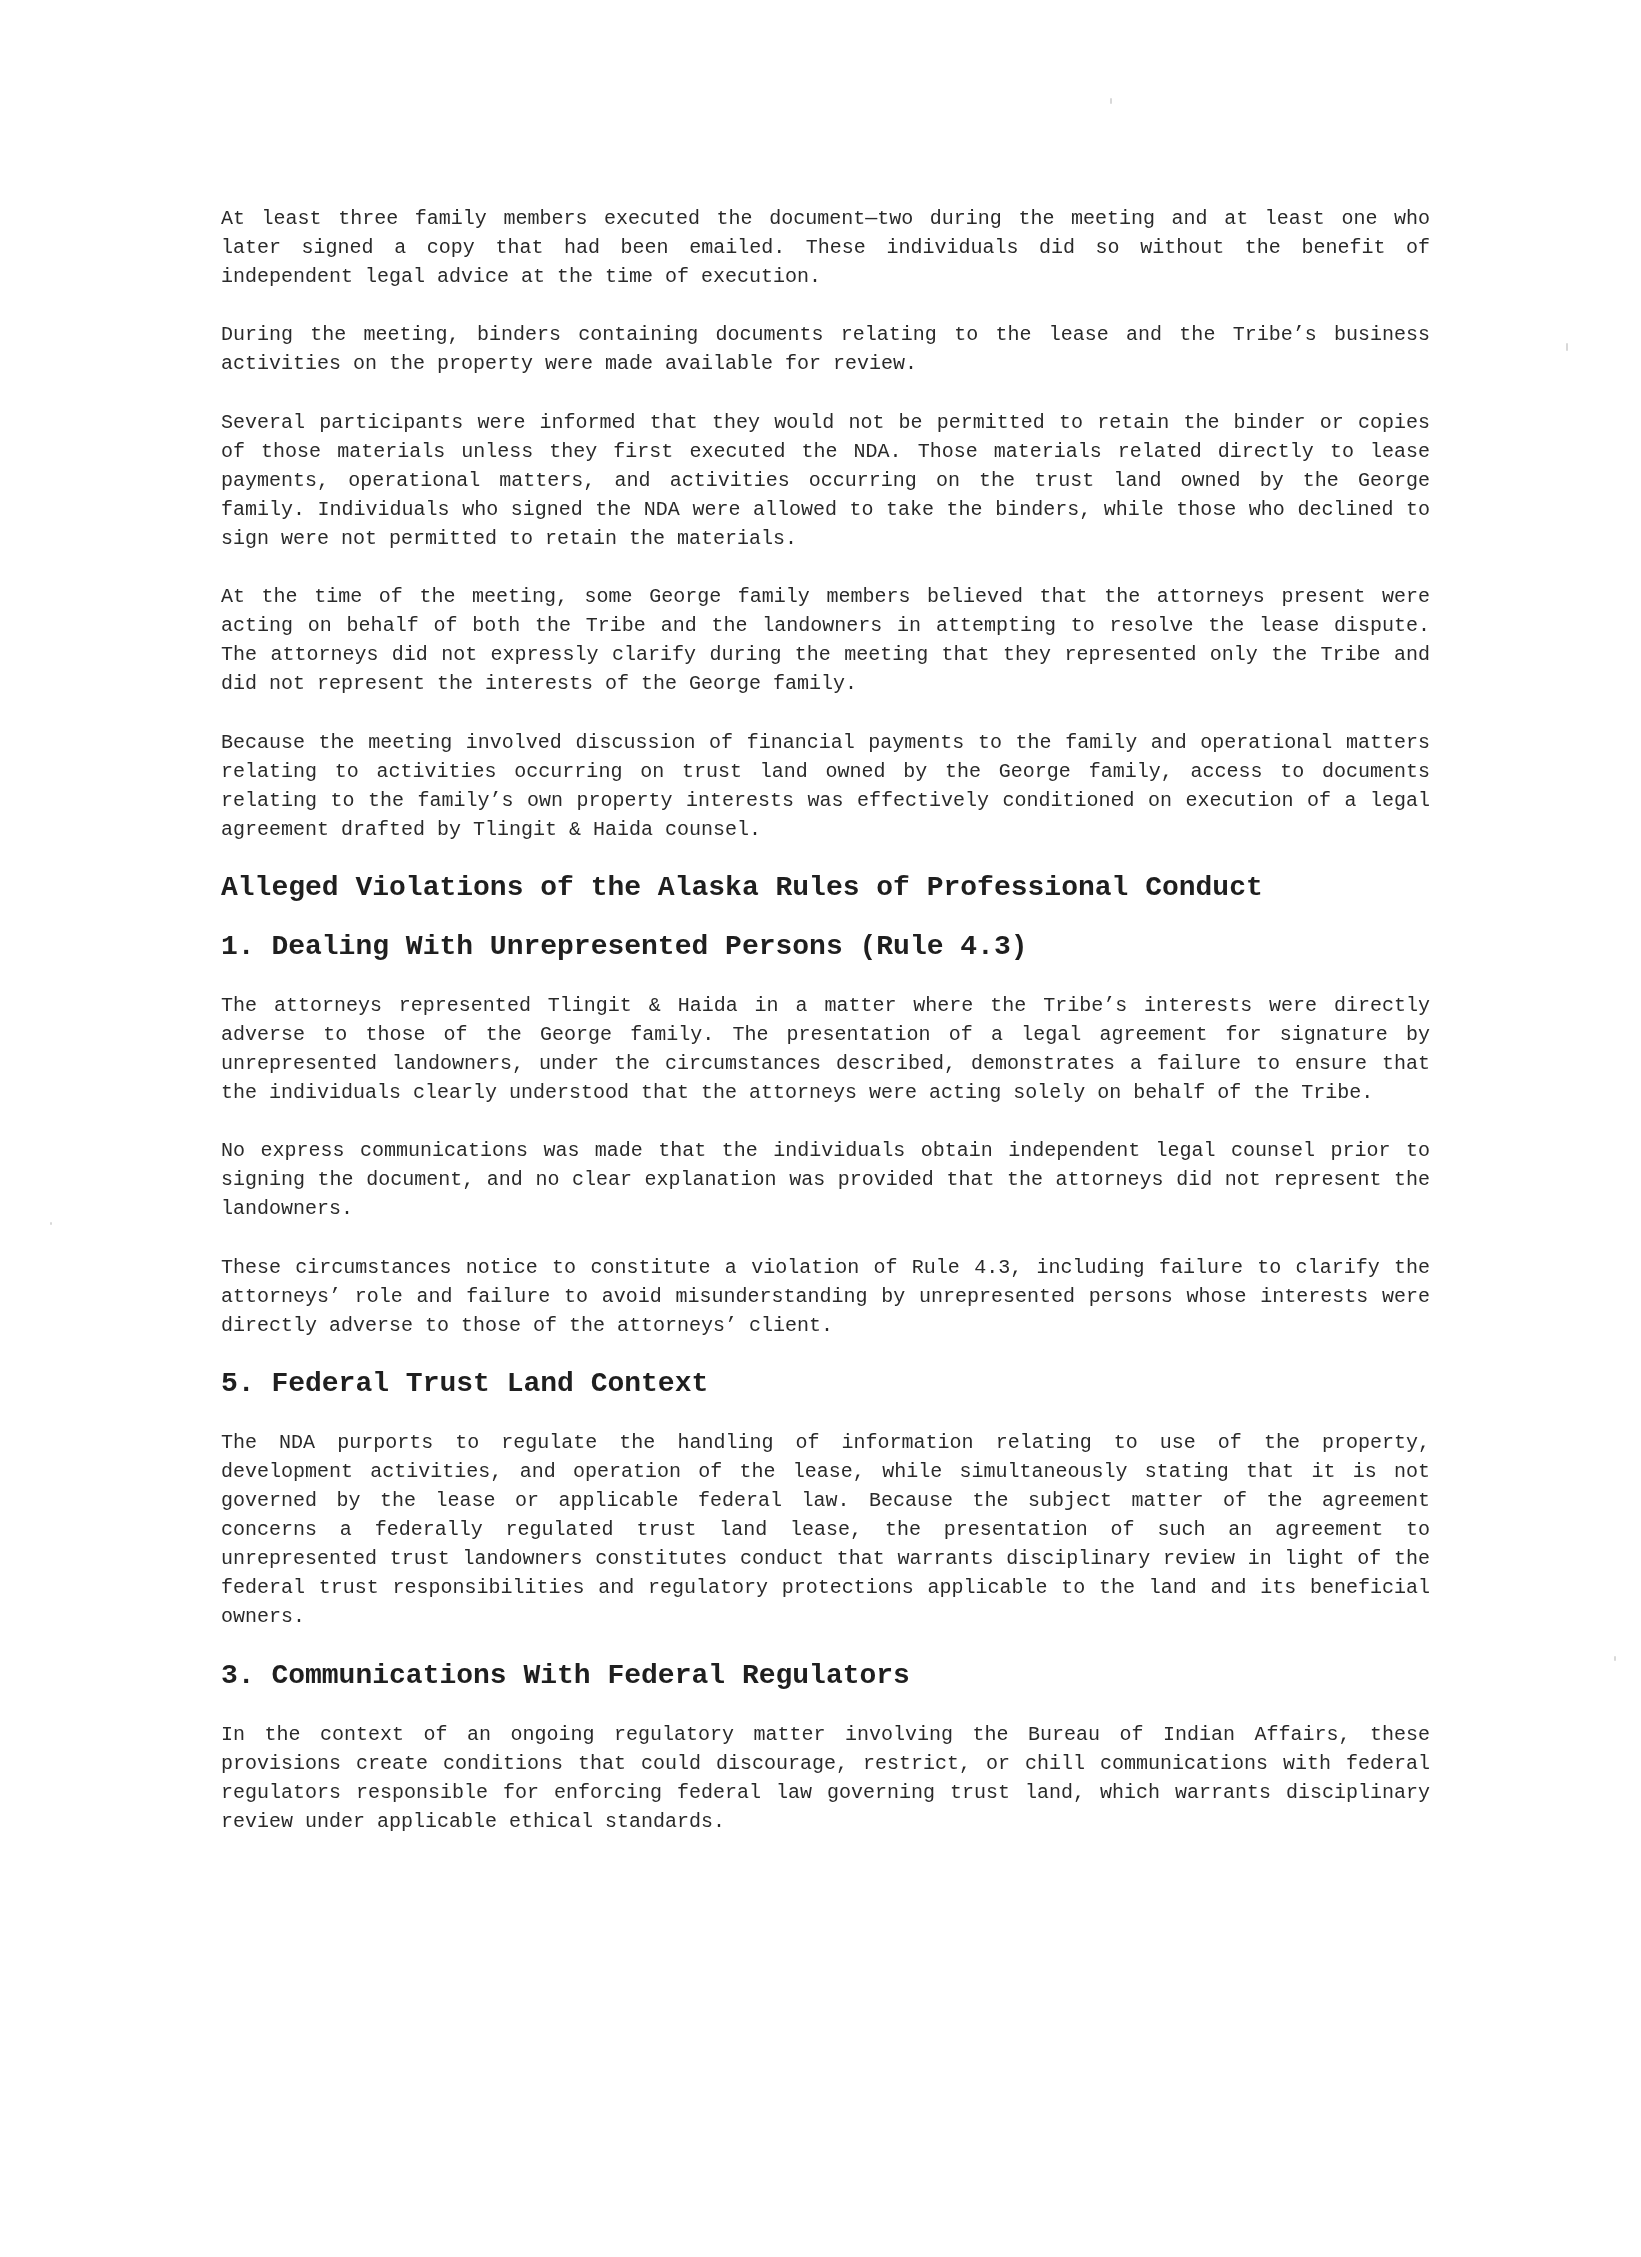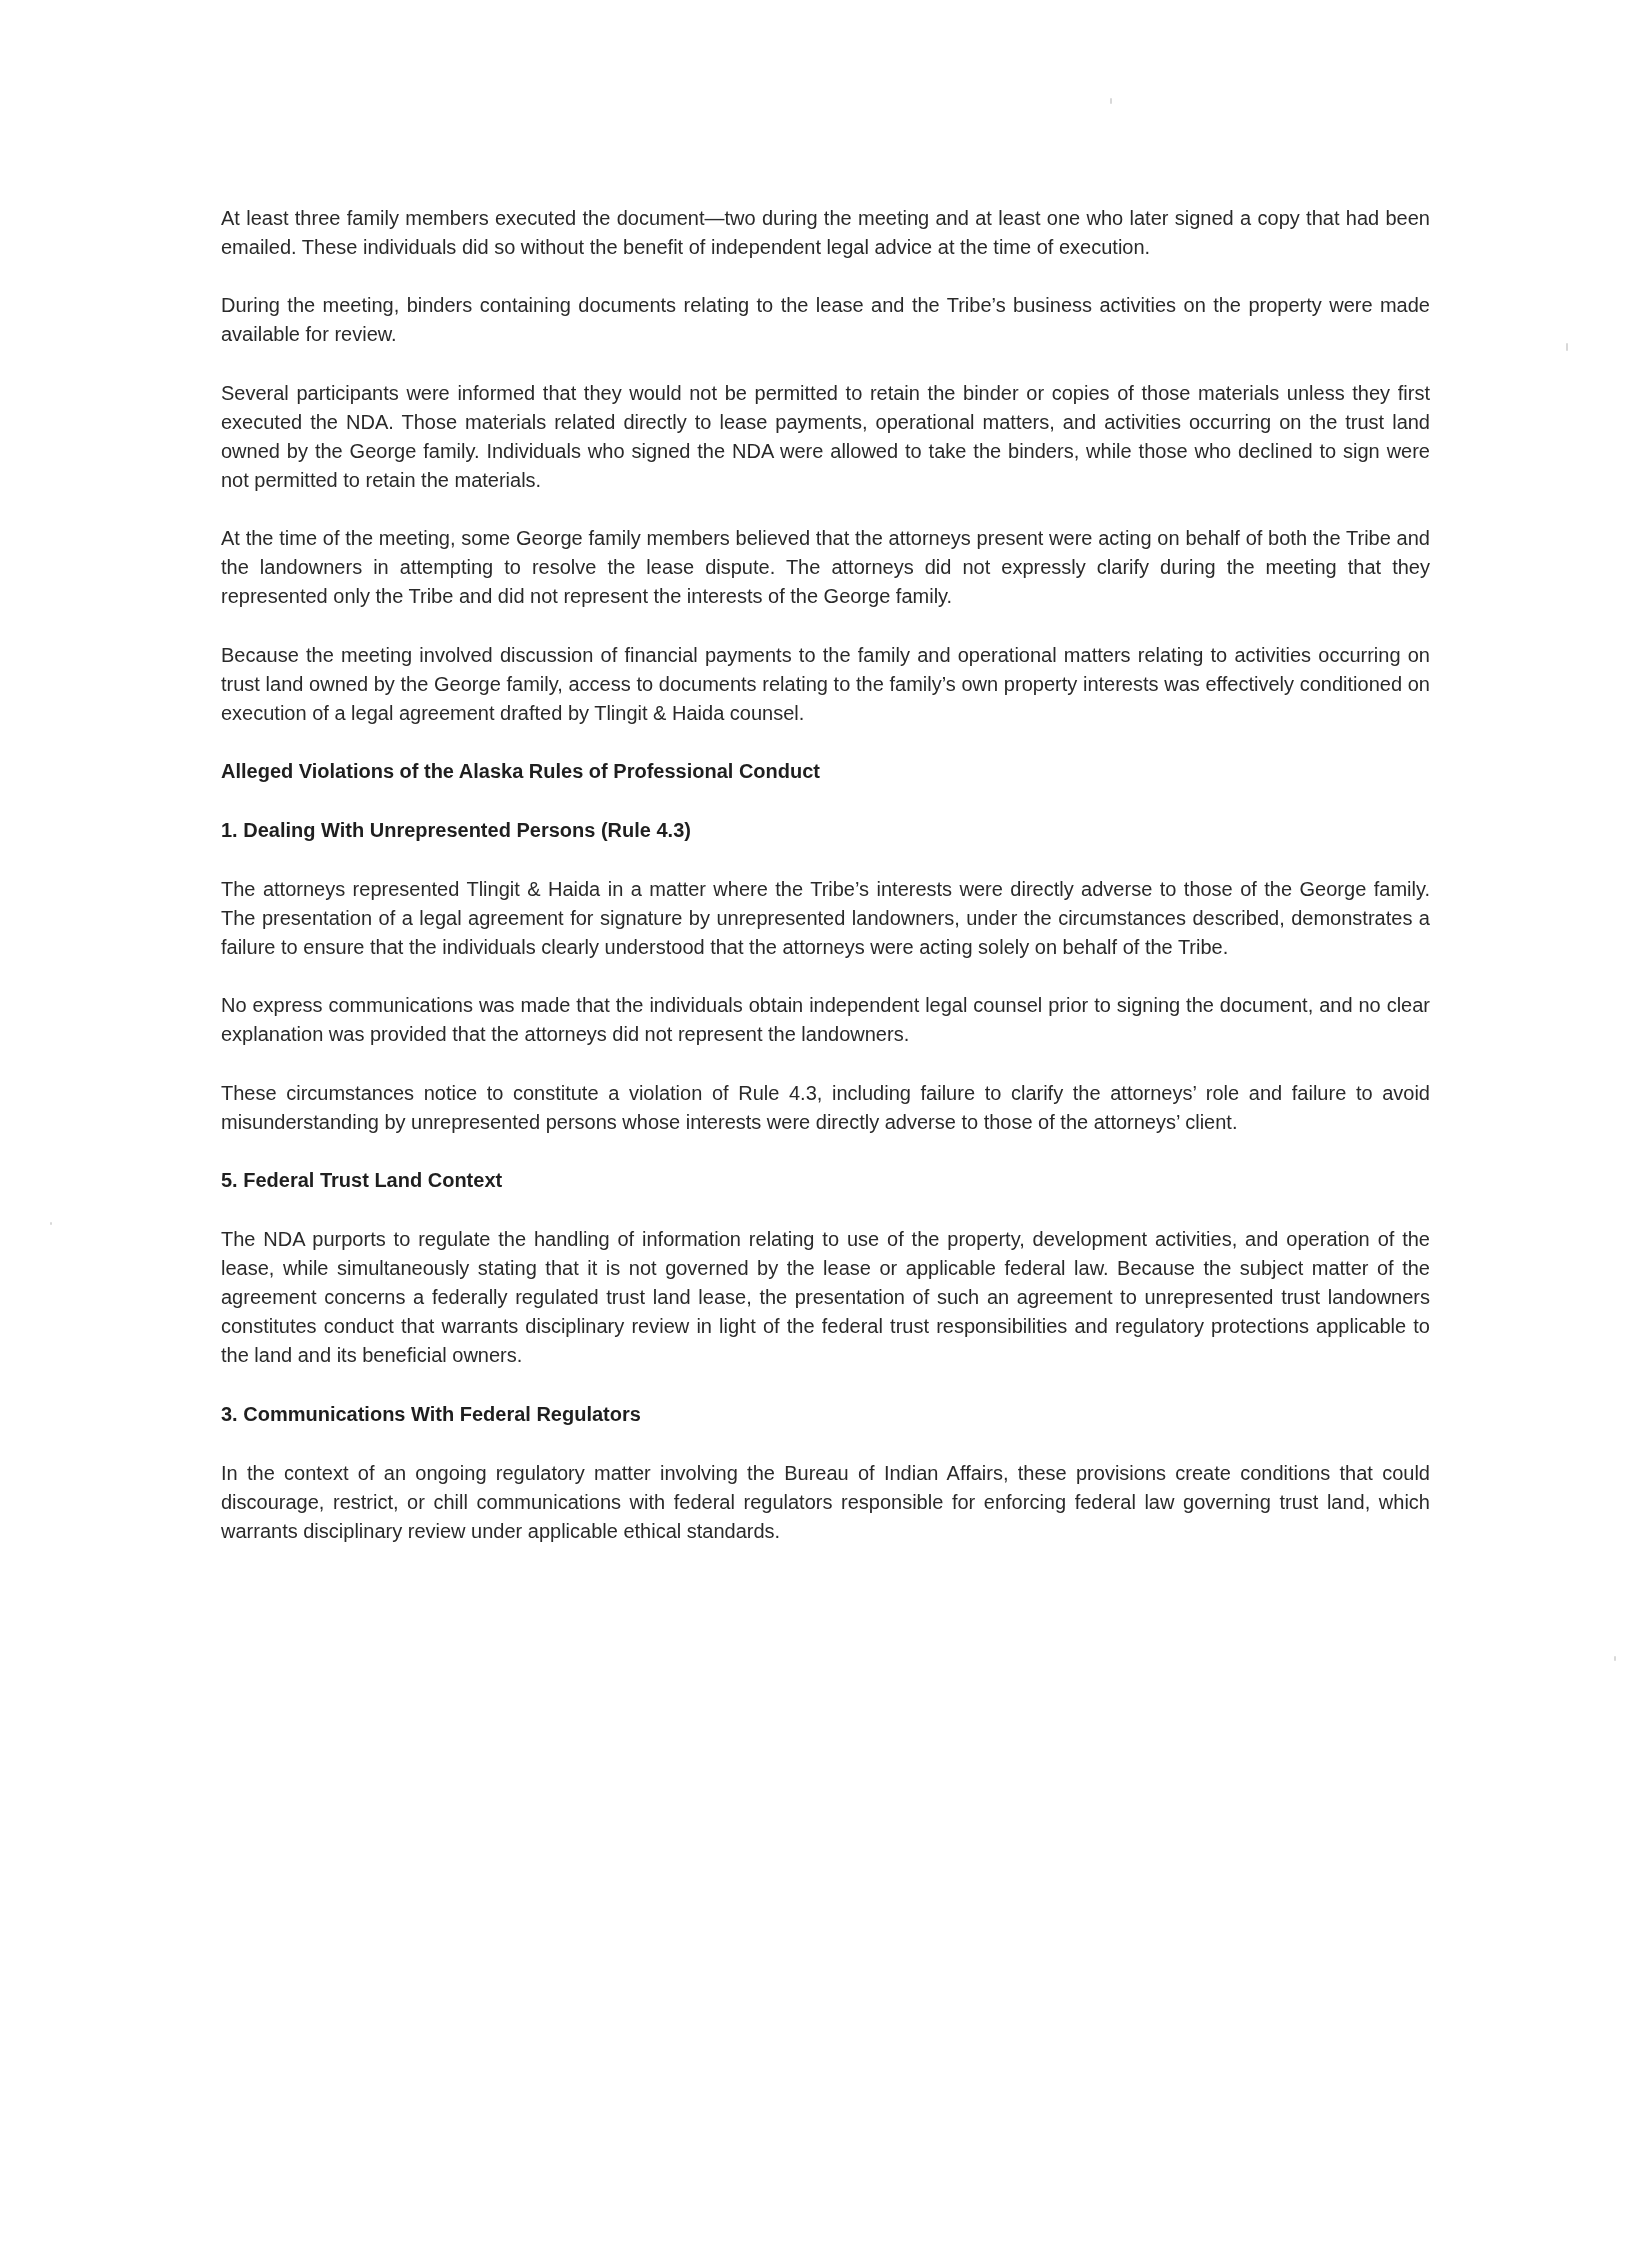--- a/index.html
+++ b/index.html
@@ -11,34 +11,34 @@
       width: 1641px;
       height: 2257px;
       position: relative;
       overflow: hidden;
     }
     .page {
       position: absolute;
       left: 221px;
       top: 204px;
       width: 1209px;
-      font-family: Liberation Sans, sans-serif;
+      font-family: Liberation Mono, monospace;
       font-size: 20px;
       line-height: 29px;
       color: #2a2a2a;
     }
     .para {
       margin: 0 0 29.4px 0;
       text-align: justify;
       text-align-last: left;
     }
     .heading {
       margin: 0 0 30px 0;
       font-weight: bold;
-      font-size: 20px;
+      font-size: 28px;
       color: #1f1f1f;
     }
     .speck {
       position: absolute;
       background: #d8d8d8;
       border-radius: 1px;
     }
   </style>
 </head>
 <body>

